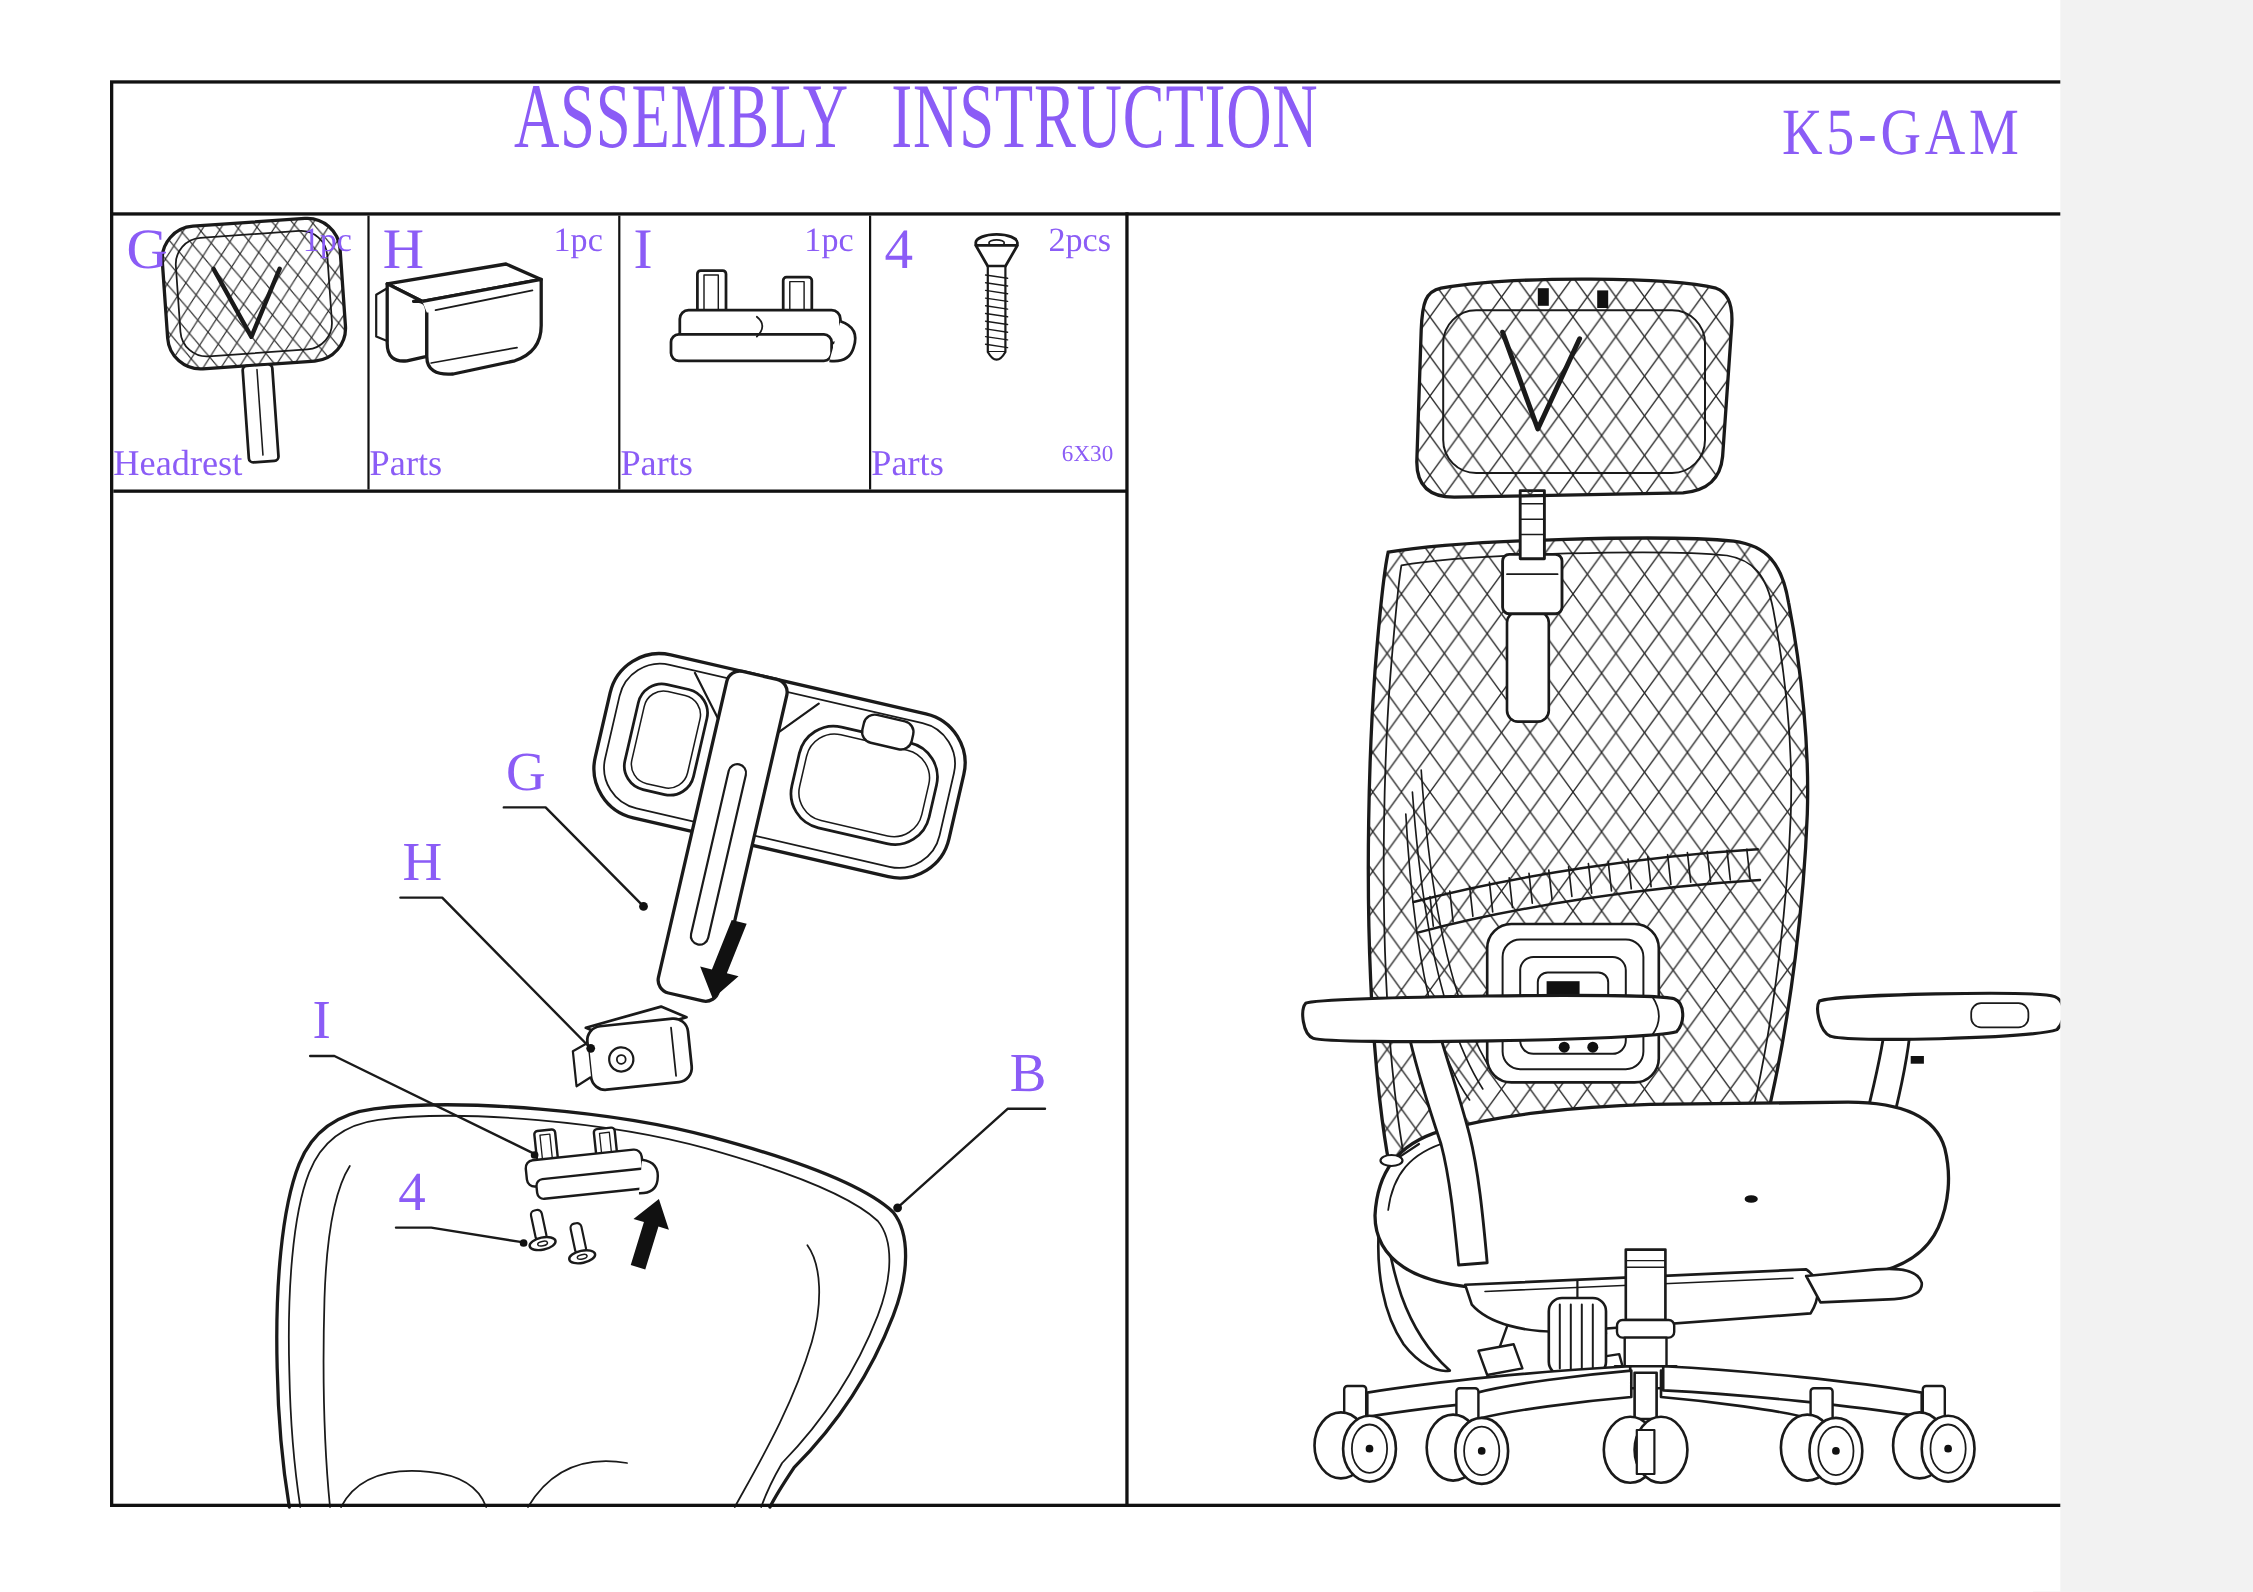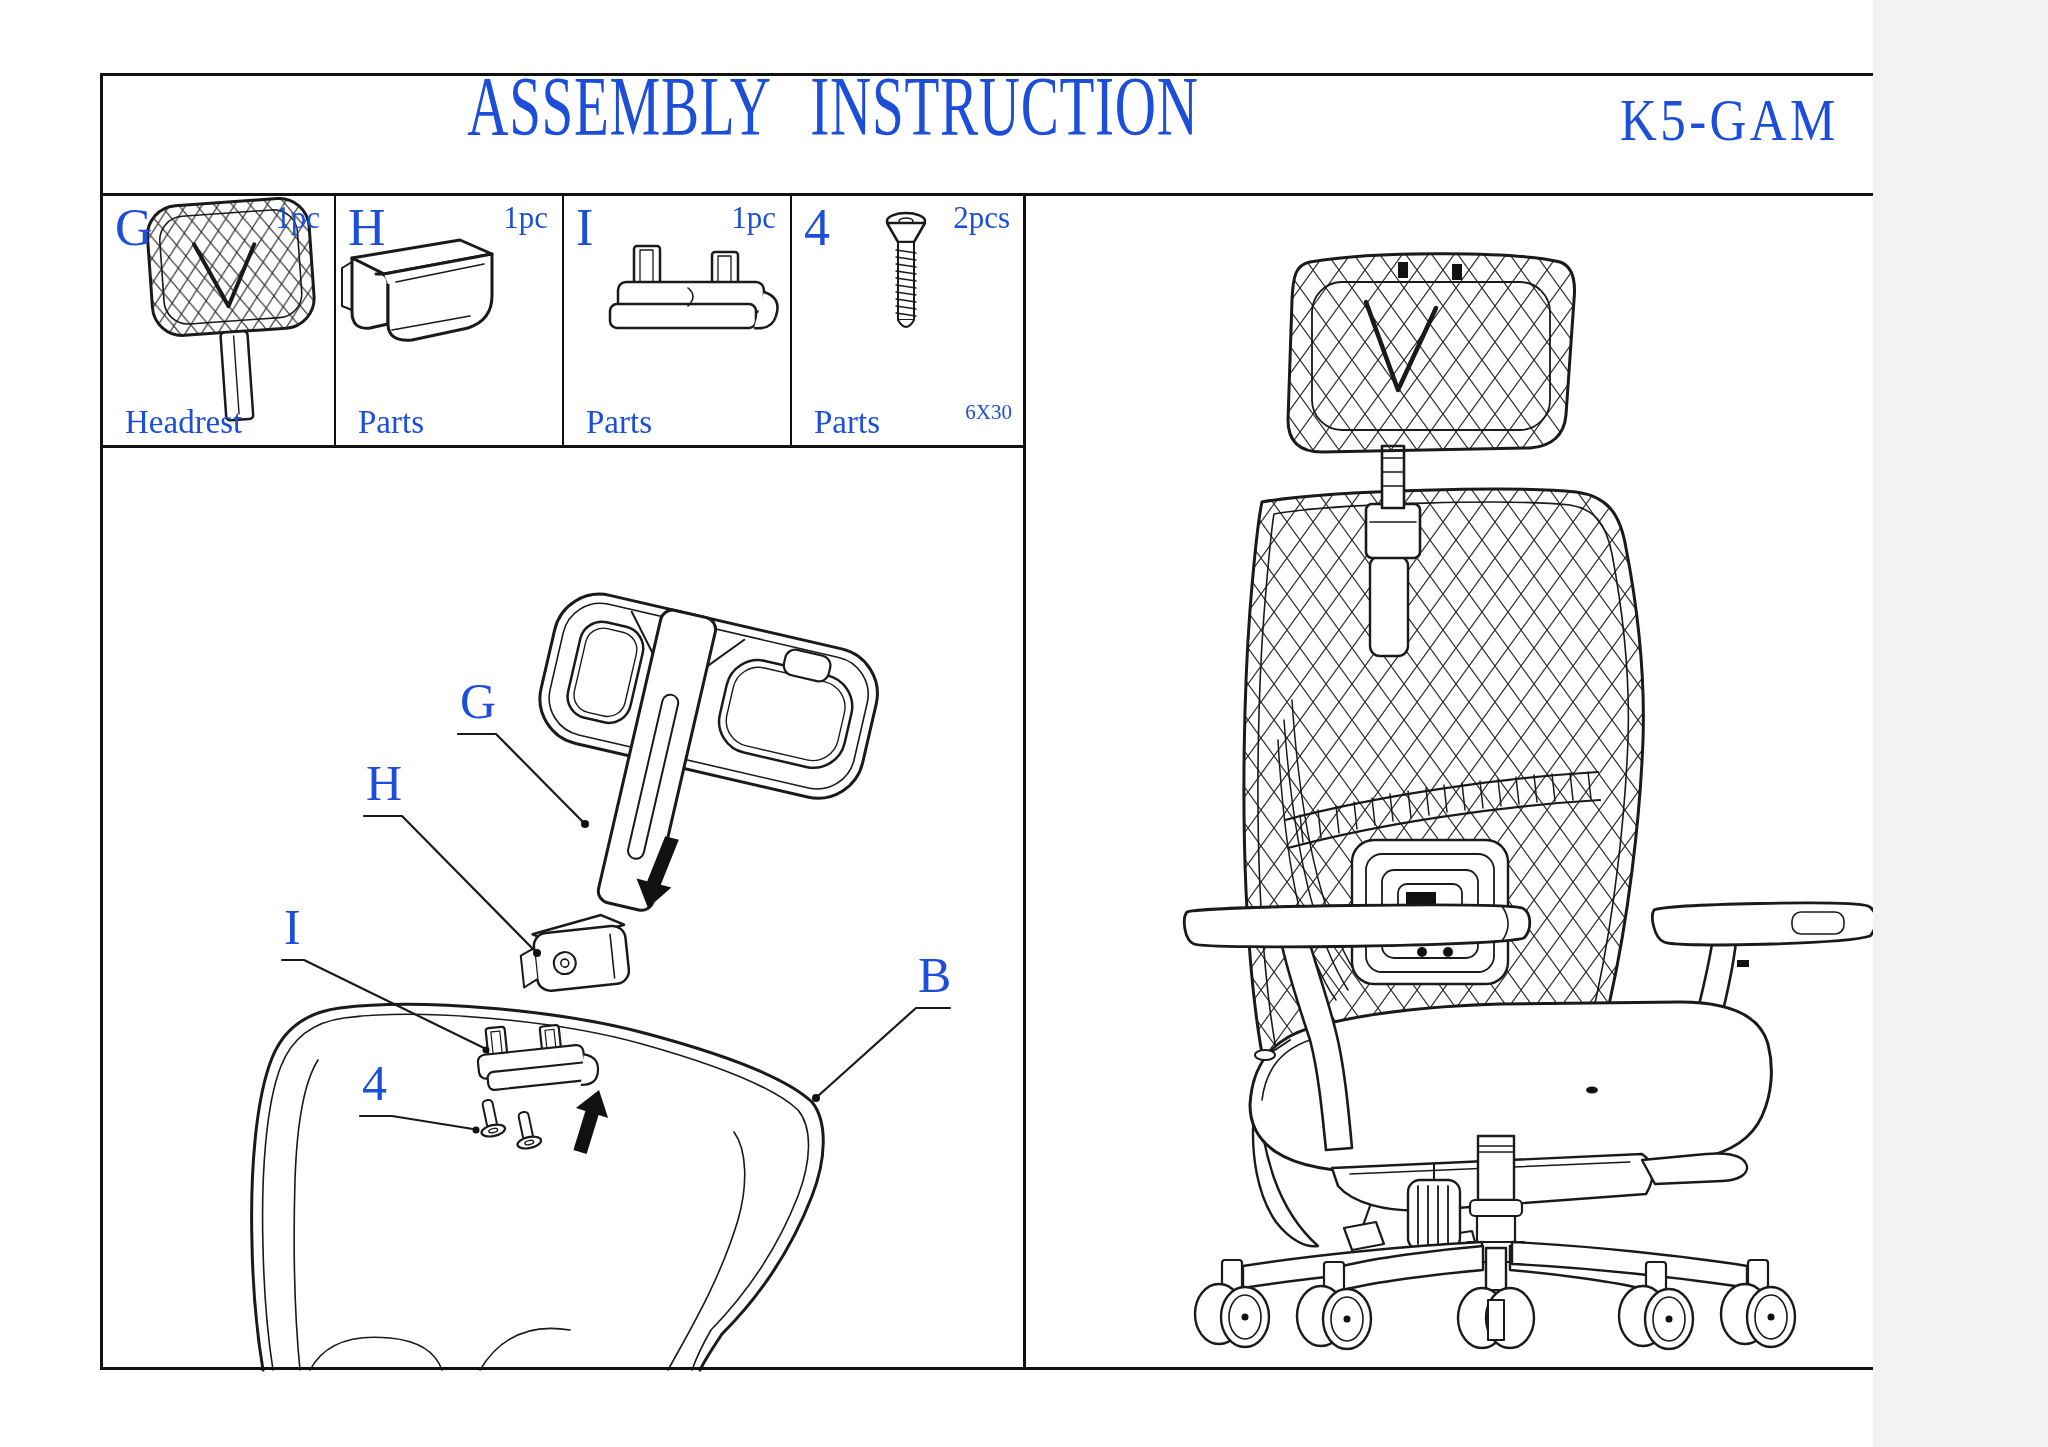--- a/index.html
+++ b/index.html
@@ -1,31 +1,31 @@
 <!DOCTYPE html>
 <html><head>
 <meta charset="utf-8">
 <style>
   html,body{margin:0;padding:0;background:#f2f2f2;}
   #page{position:relative;width:1873px;height:1447px;background:#ffffff;overflow:hidden;
-        font-family:"Liberation Serif", serif;color:#1d4ed8;}
+        font-family:"Liberation Serif", serif;color:#8b5cf6;}
   .abs{position:absolute;}
   #border-rect{left:100px;top:73px;width:1848px;height:1297px;border:3px solid #111;box-sizing:border-box;}
   #title{left:320px;top:58px;width:920px;text-align:center;font-size:84px;letter-spacing:1px;
          word-spacing:38px;transform:scaleX(0.68);transform-origin:50% 50%;white-space:nowrap;}
   #model{left:1620px;top:86px;font-size:60px;letter-spacing:4px;transform:scaleX(0.85);transform-origin:0 0;white-space:nowrap;}
   #title-rule{left:100px;top:193px;width:1848px;height:3px;background:#111;}
   #v-divider{left:1023px;top:193px;width:3px;height:1177px;background:#111;}
   #parts-table{left:103px;top:196px;width:921px;height:249px;display:flex;}
   .pcell{position:relative;height:100%;box-sizing:border-box;border-right:2px solid #111;}
   .pcell:last-child{border-right:none;}
   #parts-table{border-bottom:3px solid #111;box-sizing:content-box;}
   .pcell .pid{position:absolute;left:12px;top:2px;font-size:52px;}
   .pcell .pqty{position:absolute;right:14px;top:4px;font-size:31px;}
-  .pcell .pname{position:absolute;left:22px;bottom:4px;font-size:33px;}
+  .pcell .pname{position:absolute;left:0;bottom:4px;font-size:33px;}
   .pcell .psize{position:absolute;right:12px;bottom:20px;font-size:21px;}
   .dlabel{font-size:50px;line-height:1;}
   svg{position:absolute;left:0;top:0;}
   .ln{stroke:#1a1a1a;fill:none;stroke-linecap:round;stroke-linejoin:round;}
   .w{stroke:#1a1a1a;fill:#ffffff;stroke-linejoin:round;}
   .dk{fill:#111;stroke:none;}
 </style>
 </head>
 <body>
 

